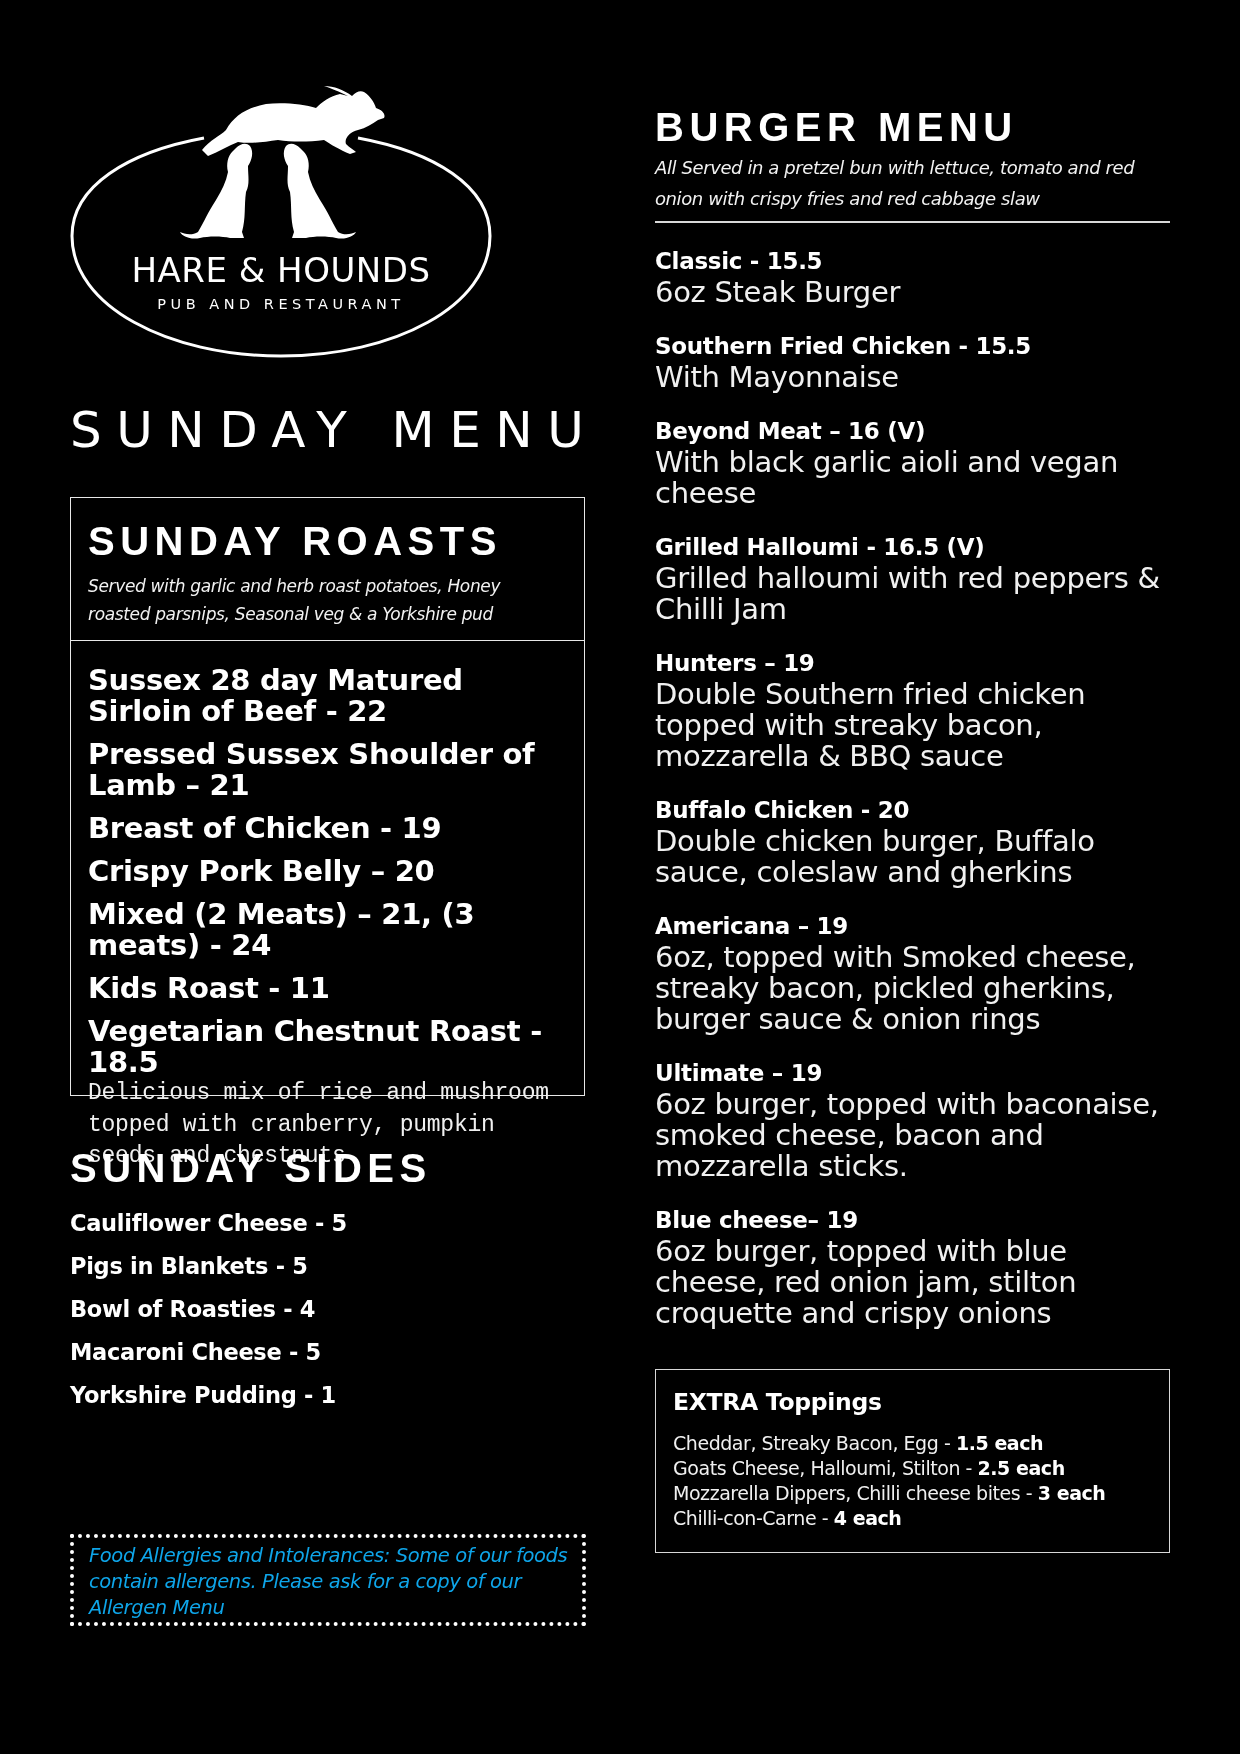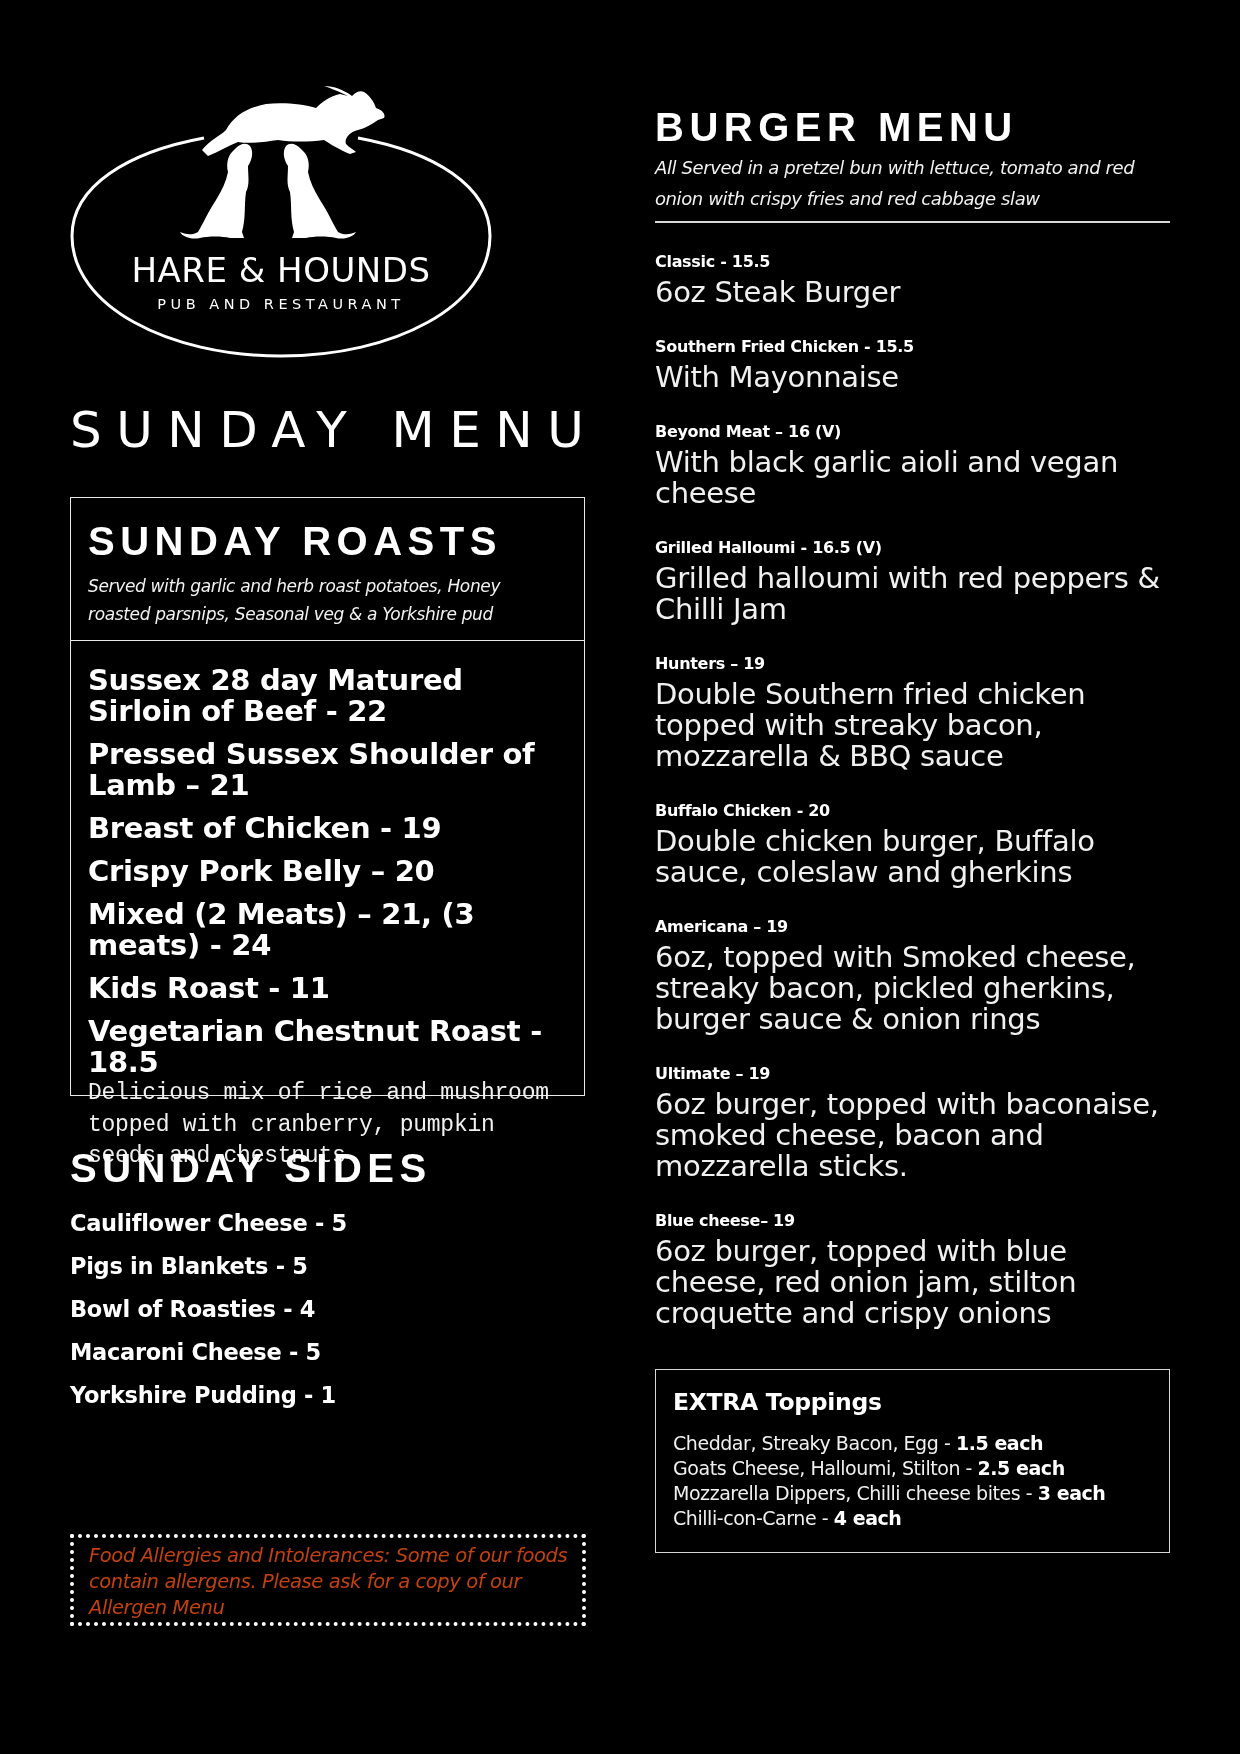--- a/index.html
+++ b/index.html
@@ -54,34 +54,34 @@
       font-family: "DejaVu Sans", sans-serif; font-weight: bold;
       font-size: 22.5px; line-height: 31px; margin-bottom: 12px; letter-spacing: -0.3px;
       white-space: nowrap;
     }
 
     
     .allergy {
       left: 70px; top: 1534px; width: 516px; height: 92px;
       border: 4px dotted #fff; padding: 5px 0 0 15px;
       font-family: "DejaVu Sans", sans-serif; font-style: italic; font-size: 19.5px;
-      line-height: 26px; color: #c2410c; letter-spacing: -0.4px;
+      line-height: 26px; color: #0ea5e9; letter-spacing: -0.4px;
     }
 
     
     .burger-title { left: 655px; top: 104px; }
     .burger-sub {
       left: 655px; top: 152px; width: 520px; font-family: "DejaVu Sans", sans-serif;
       font-style: italic; font-size: 18px; line-height: 31px; color: #f2f2f2; letter-spacing: -0.4px;
     }
     .burger-rule { left: 655px; top: 221px; width: 515px; height: 2px; background: #d8d8d8; }
     .burger-list { left: 655px; top: 246px; width: 520px; }
     .burger-item { margin-bottom: 23px; }
     .burger-name {
-      font-family: "DejaVu Sans", sans-serif; font-weight: bold; font-size: 16px;
+      font-family: "DejaVu Sans", sans-serif; font-weight: bold; font-size: 23px;
       line-height: 31px; letter-spacing: -0.3px; white-space: nowrap;
     }
     .burger-desc {
       font-family: "DejaVu Sans", sans-serif; font-weight: normal; font-size: 29px;
       line-height: 31px; color: #f0f0f0; letter-spacing: -0.3px;
     }
 
     
     .extras {
       left: 655px; top: 1369px; width: 515px; height: 184px; border: 1.5px solid #d8d8d8;

